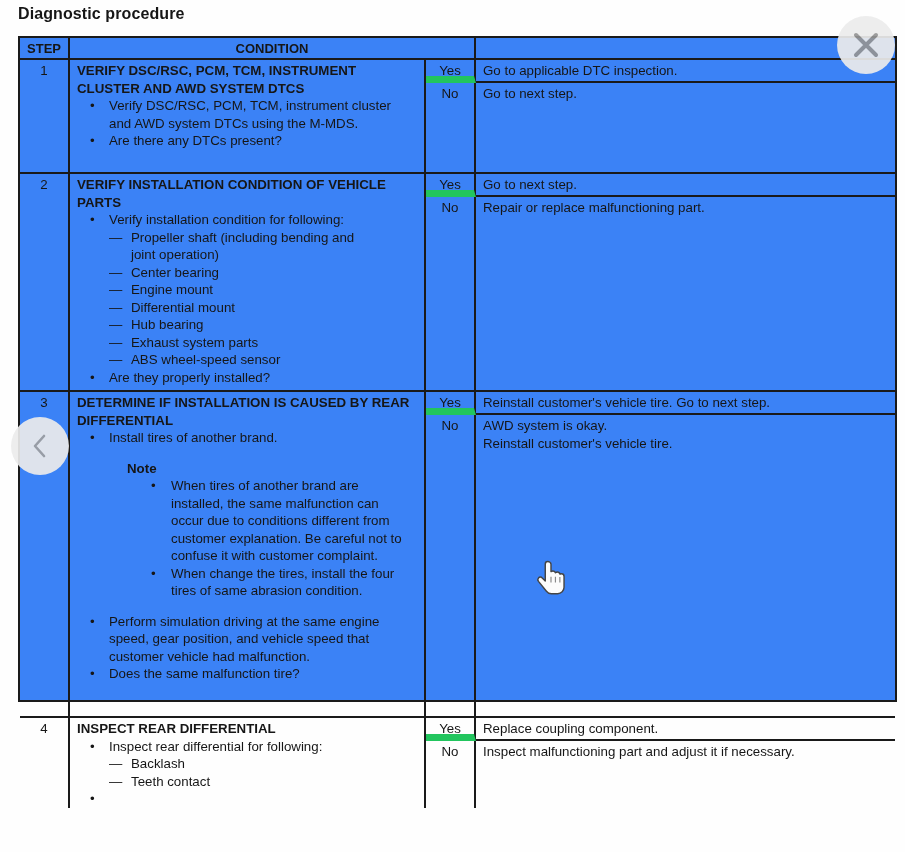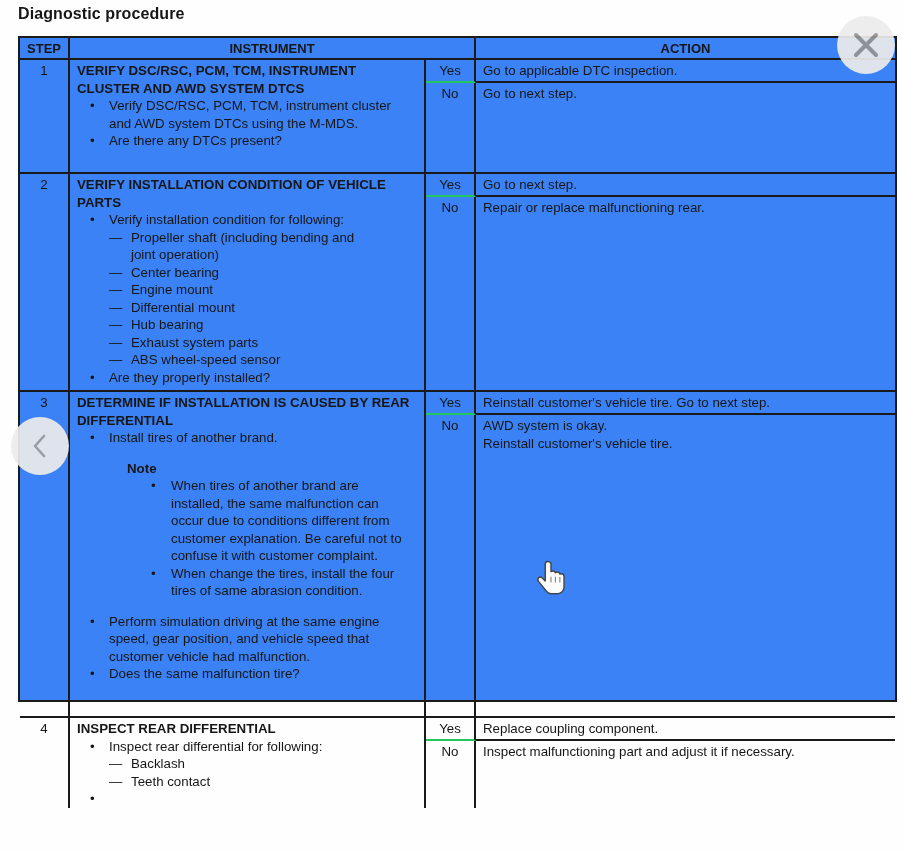--- a/index.html
+++ b/index.html
@@ -43,21 +43,21 @@
   .item { display: flex; align-items: flex-start; }
   .item .mk { flex: 0 0 auto; }
   .l1 { padding-left: 13px; } .l1 .mk { width: 19px; } .l1 .txt { width: 292px; }
   .l2 { padding-left: 32px; } .l2 .mk { width: 22px; } .l2 .txt { width: 250px; }
   .l3 { padding-left: 74px; } .l3 .mk { width: 20px; } .l3 .txt { width: 231px; }
   .note-label { padding-left: 50px; font-weight: 700; }
   .spacer { height: 13px; }
 
   .c-right { display: grid; grid-template-columns: 50px 1fr; grid-template-rows: 23px 1fr; }
   .c-lab { border-right: 2px solid #1a1a1a; text-align: center; padding-top: 2px; }
-  .c-lab.yes { border-bottom: 2px solid #22c55e; }
+  .c-lab.yes { border-bottom: 7px solid #22c55e; }
   .c-act { padding: 2px 6px 0 7px; white-space: pre-line; }
   .c-act.yes { border-bottom: 2px solid #1a1a1a; }
 
   
   .circle-btn {
     position: absolute; border-radius: 50%;
     background: #ececec; opacity: .92;
     display: flex; align-items: center; justify-content: center;
     z-index: 5; cursor: pointer;
   }
@@ -69,22 +69,21 @@
 </head>
 <body>
 
 <div class="sheet">
 
   <div class="doc-title">Diagnostic procedure</div>
 
   <div class="proc-table">
     <div class="t-header">
       <div class="h-step">STEP</div>
-      <div class="h-insp">INSTRUMENT</div>
-      <div class="h-action">ACTION</div>
+      <div class="h-insp">CONDITION</div>
     </div>
     <div id="rows-host" style="display:contents"><div class="t-row">
           <div class="c-step">1</div>
           <div class="c-insp">
             <div class="heading">VERIFY DSC/RSC, PCM, TCM, INSTRUMENT CLUSTER AND AWD SYSTEM DTCS</div>
             <div class="item l1">
               <span class="mk">•</span>
               <span class="txt">Verify DSC/RSC, PCM, TCM, instrument cluster and AWD system DTCs using the M-MDS.</span>
             </div>
             <div class="item l1">
@@ -136,21 +135,21 @@
             </div>
             <div class="item l1">
               <span class="mk">•</span>
               <span class="txt">Are they properly installed?</span>
             </div>
           </div>
           <div class="c-right">
             <div class="c-lab yes">Yes</div>
             <div class="c-act yes">Go to next step.</div>
             <div class="c-lab no">No</div>
-            <div class="c-act no">Repair or replace malfunctioning rear.</div>
+            <div class="c-act no">Repair or replace malfunctioning part.</div>
           </div>
         </div><div class="t-row">
           <div class="c-step">3</div>
           <div class="c-insp">
             <div class="heading">DETERMINE IF INSTALLATION IS CAUSED BY REAR DIFFERENTIAL</div>
             <div class="item l1">
               <span class="mk">•</span>
               <span class="txt">Install tires of another brand.</span>
             </div>
             <div class="spacer"></div>

